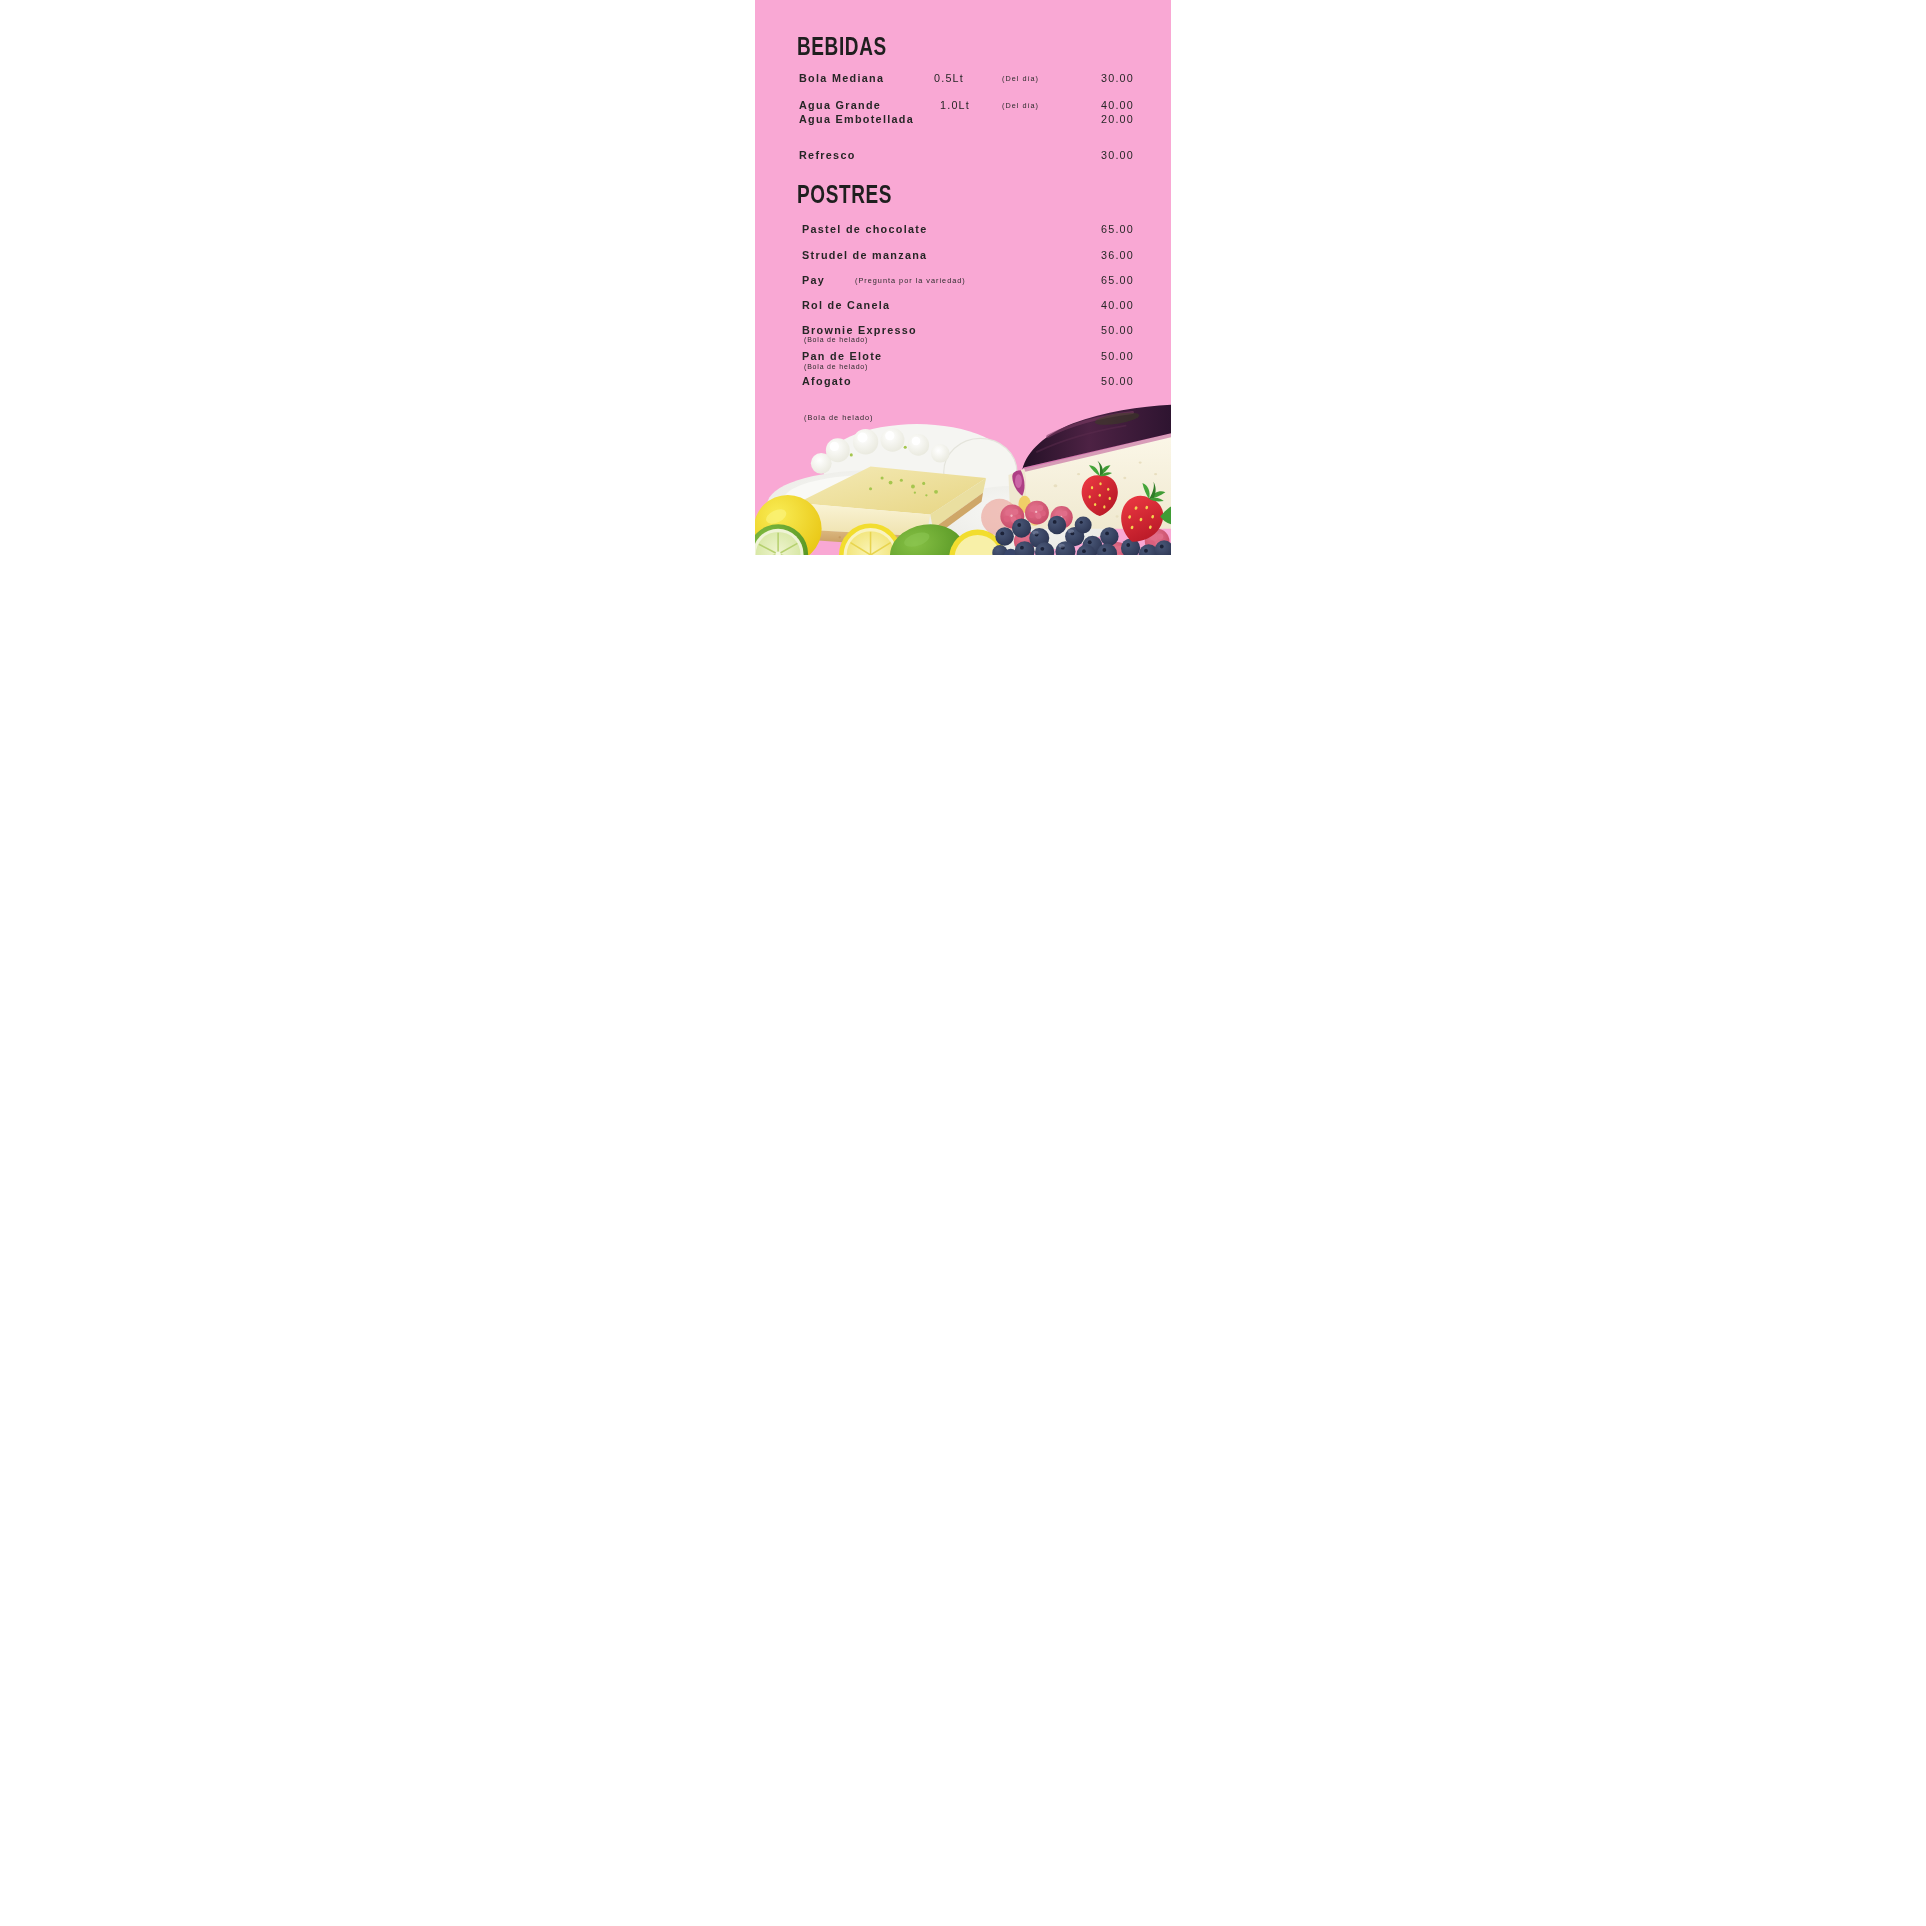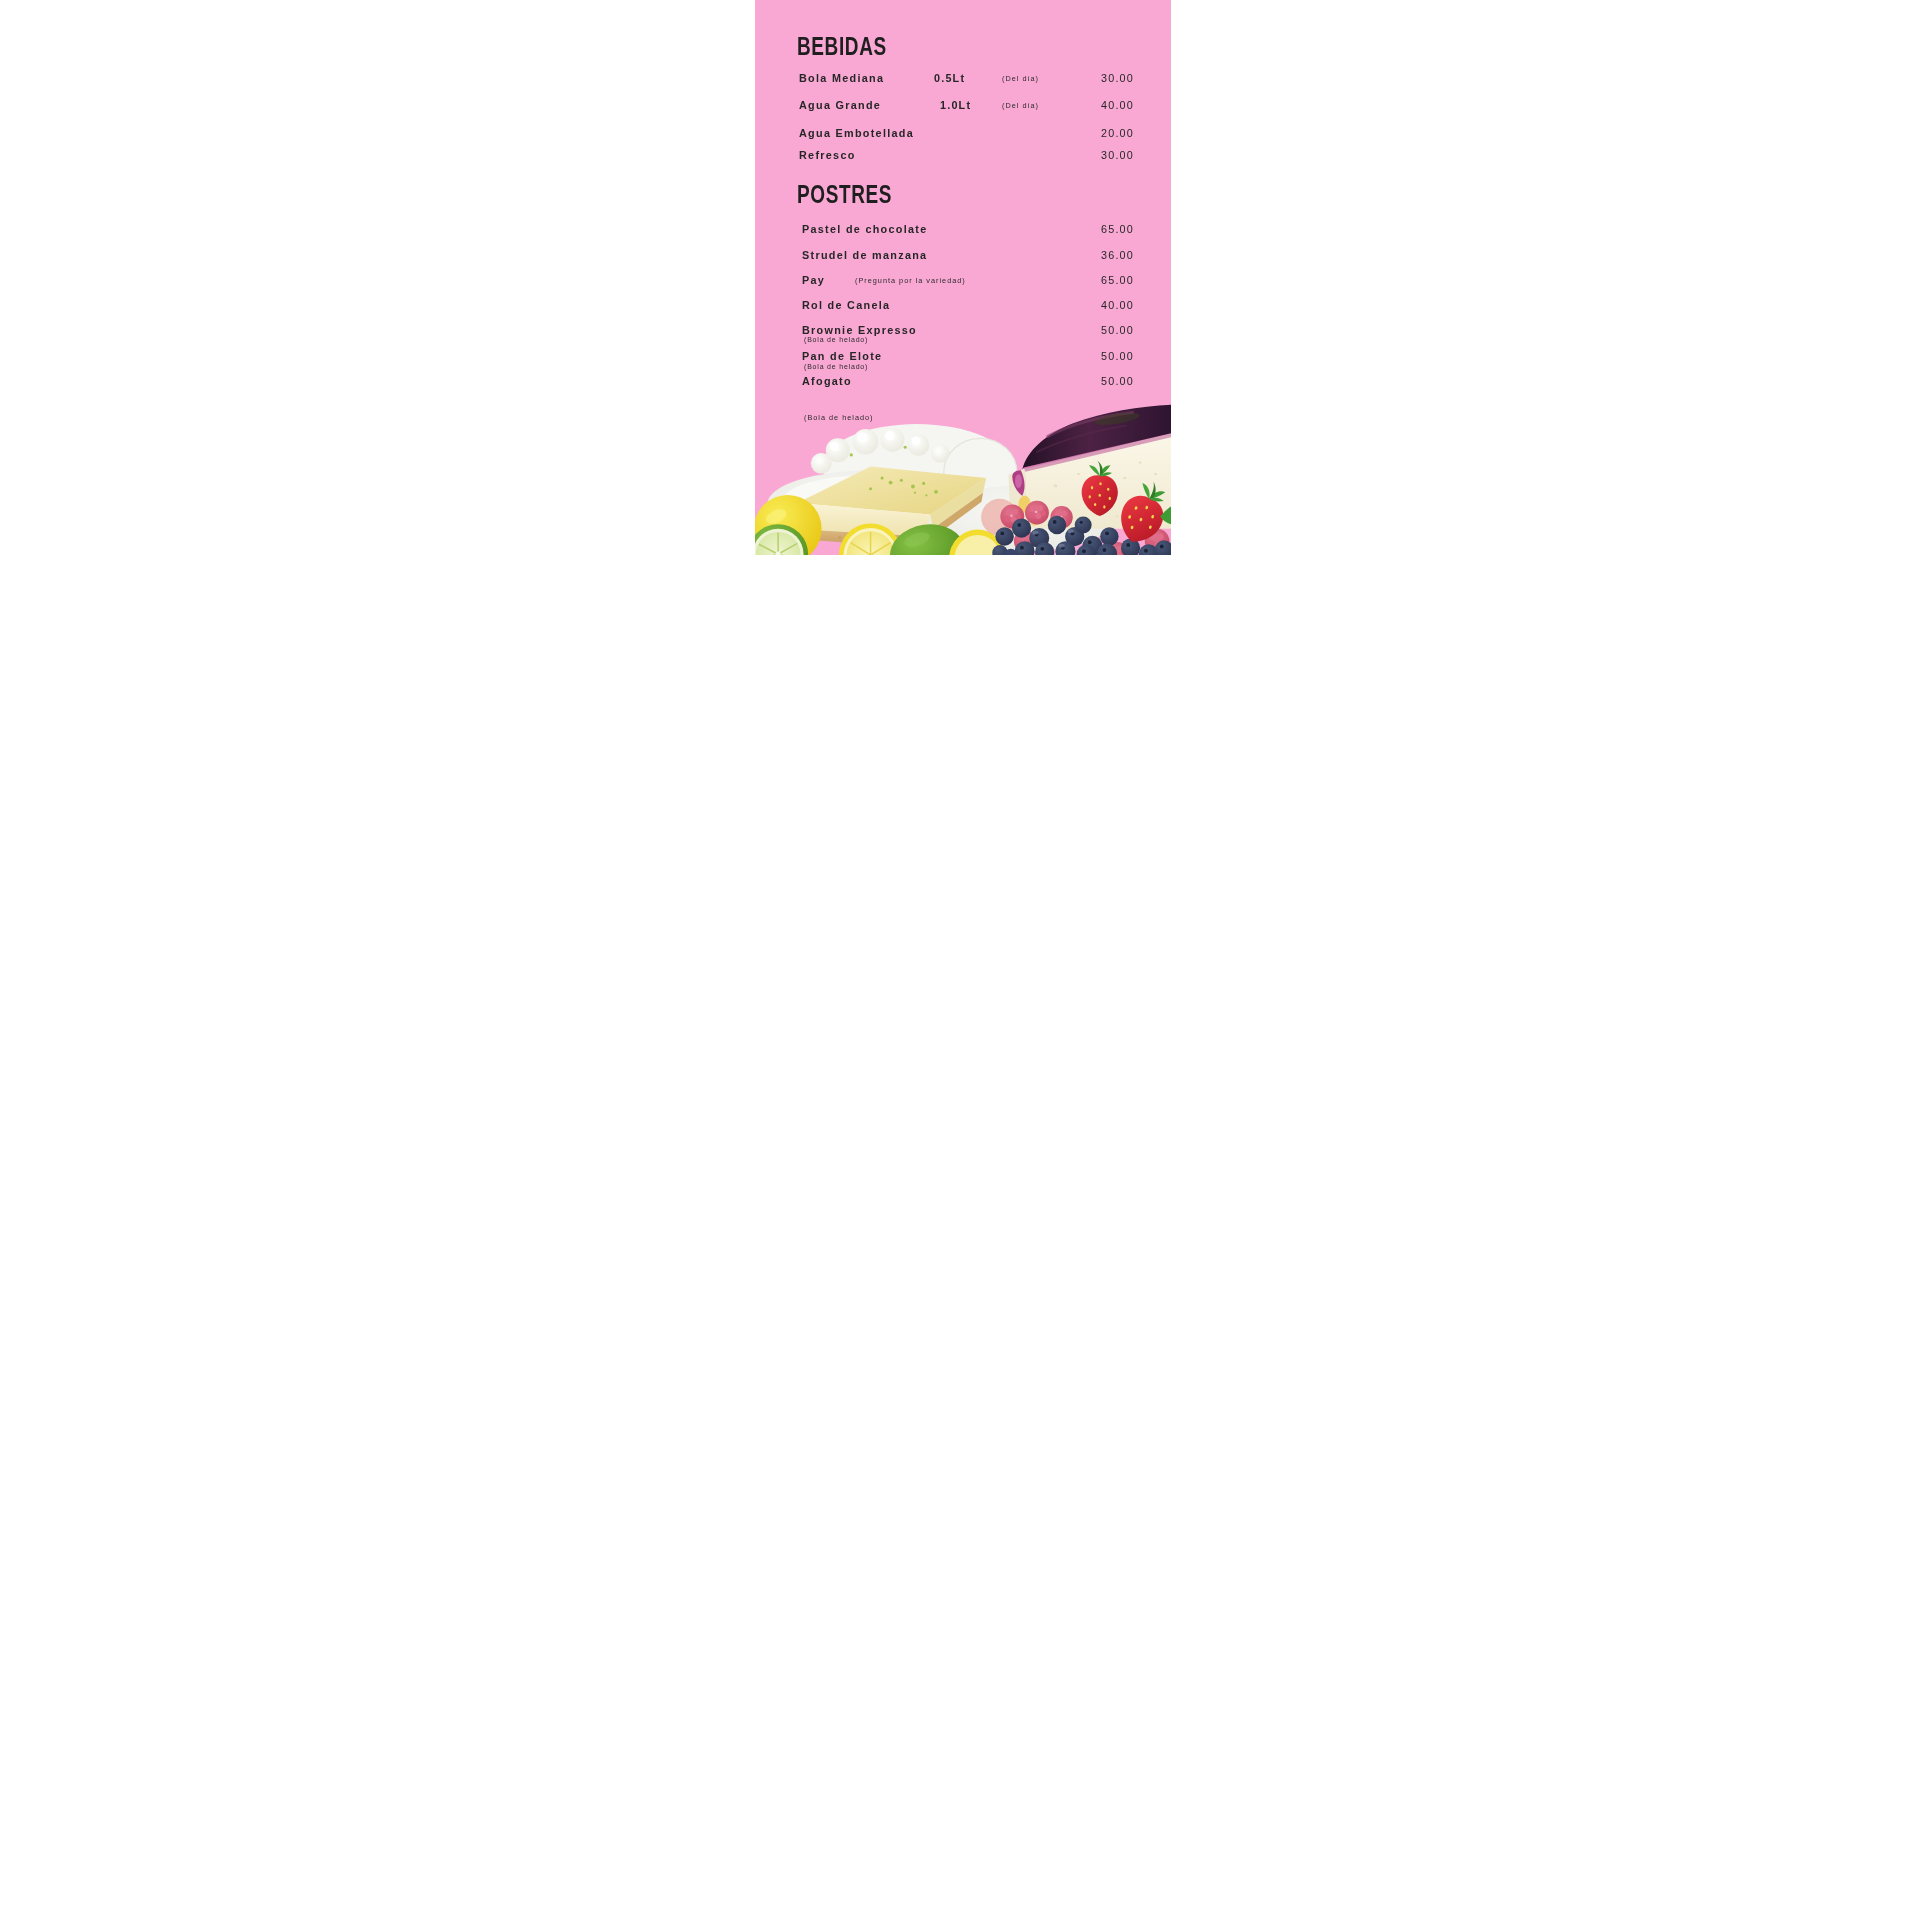--- a/index.html
+++ b/index.html
@@ -5,21 +5,21 @@
   html,body{margin:0;padding:0;background:#ffffff;}
   .page{position:relative;width:416px;height:555px;margin:0 auto;background:#f9a8d4;
         font-family:"Liberation Sans","DejaVu Sans",sans-serif;color:#262626;overflow:hidden;}
   .h{position:absolute;left:42px;margin:0;font-size:25px;font-weight:bold;letter-spacing:0.8px;
      color:#1f1f1f;transform:scaleX(0.76);transform-origin:left center;white-space:nowrap;line-height:1;}
   .h.bebidas{top:34px;}
   .h.postres{top:182px;}
   .row{position:absolute;left:44px;width:335px;height:11.6px;white-space:nowrap;}
   .row.post{left:47px;width:332px;}
   .nm{font-size:10.8px;font-weight:bold;letter-spacing:1.3px;}
-  .sz{position:absolute;left:135px;top:0;font-size:10.8px;font-weight:bold;letter-spacing:1.2px;}
+  .sz{position:absolute;left:135px;top:0;font-size:10.8px;font-weight:normal;letter-spacing:1.2px;}
   .sz.sz2{left:141px;}
   .nt{position:absolute;left:183px;top:2.3px;font-size:7.3px;font-weight:normal;letter-spacing:1px;color:#2b2b2b;padding-left:20px;}
   .nt.inline{left:33px;}
   .pr{position:absolute;right:0;top:0;font-size:10.8px;font-weight:normal;letter-spacing:1.2px;text-align:right;}
   .sub{position:absolute;left:49px;font-size:7px;letter-spacing:0.8px;color:#2b2b2b;white-space:nowrap;}
   .footnote{position:absolute;left:49px;top:413px;font-size:7.3px;letter-spacing:1px;color:#2b2b2b;white-space:nowrap;}
   .collage{position:absolute;left:0;top:401px;width:416px;height:154px;}
 </style>
 </head>
 <body>
@@ -33,21 +33,21 @@
     <span class="sz">0.5Lt</span>
     <span class="nt">(Del día)</span>
     <span class="pr">30.00</span>
   </div>
   <div class="row" style="top:99px">
     <span class="nm">Agua Grande</span>
     <span class="sz sz2">1.0Lt</span>
     <span class="nt">(Del día)</span>
     <span class="pr">40.00</span>
   </div>
-  <div class="row" style="top:127px">
+  <div class="row" style="top:113px">
     <span class="nm">Agua Embotellada</span>
     <span class="pr">20.00</span>
   </div>
   <div class="row" style="top:149px">
     <span class="nm">Refresco</span>
     <span class="pr">30.00</span>
   </div>
 
   <h1 class="h postres">POSTRES</h1>
 

